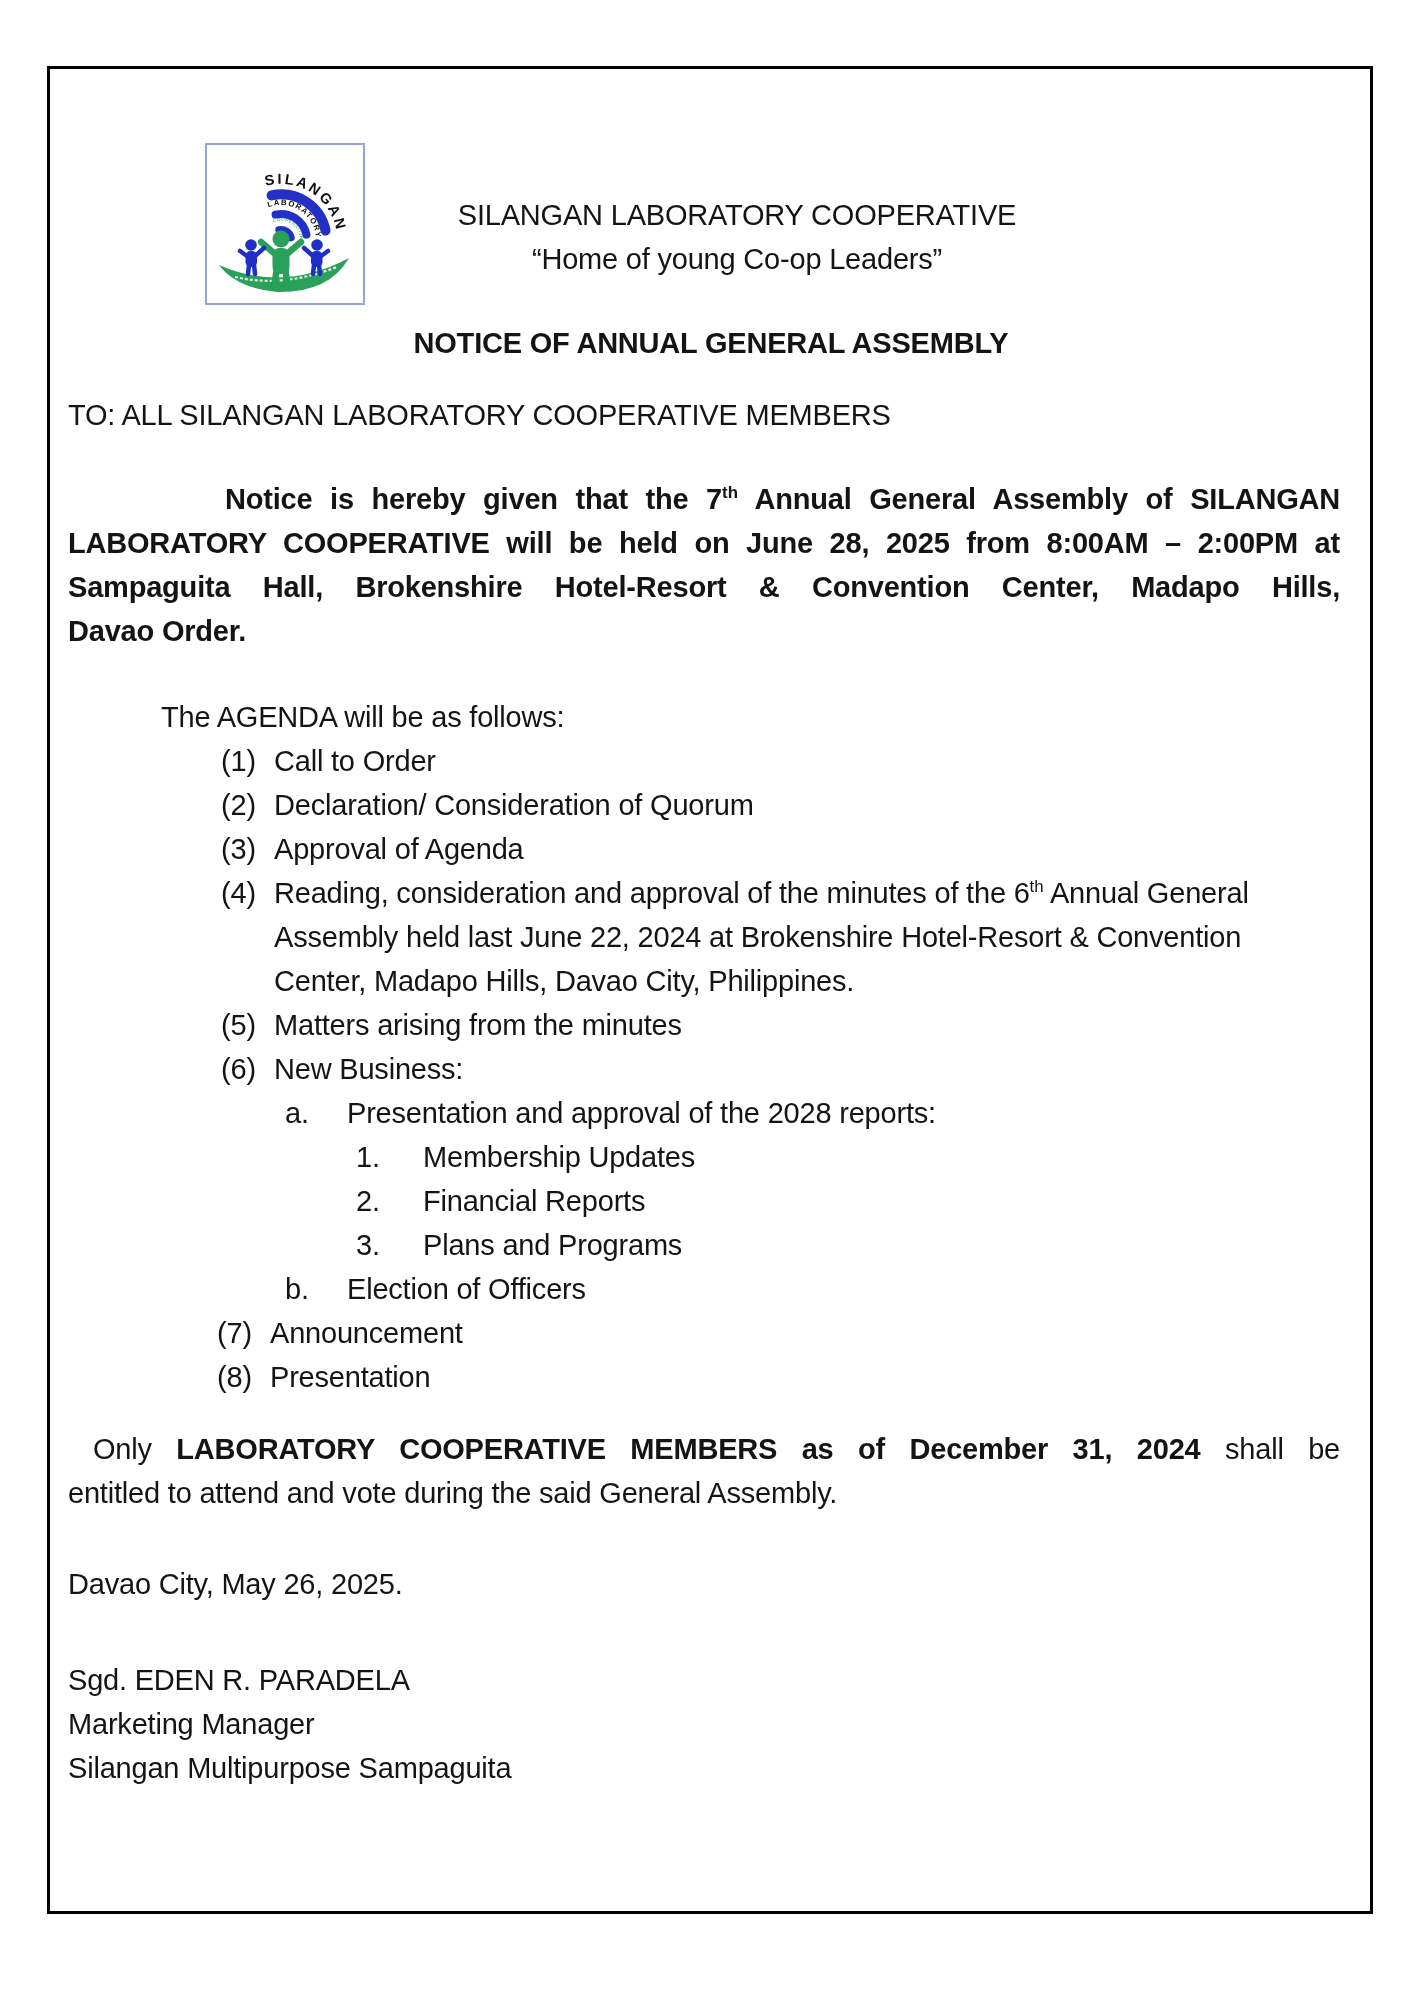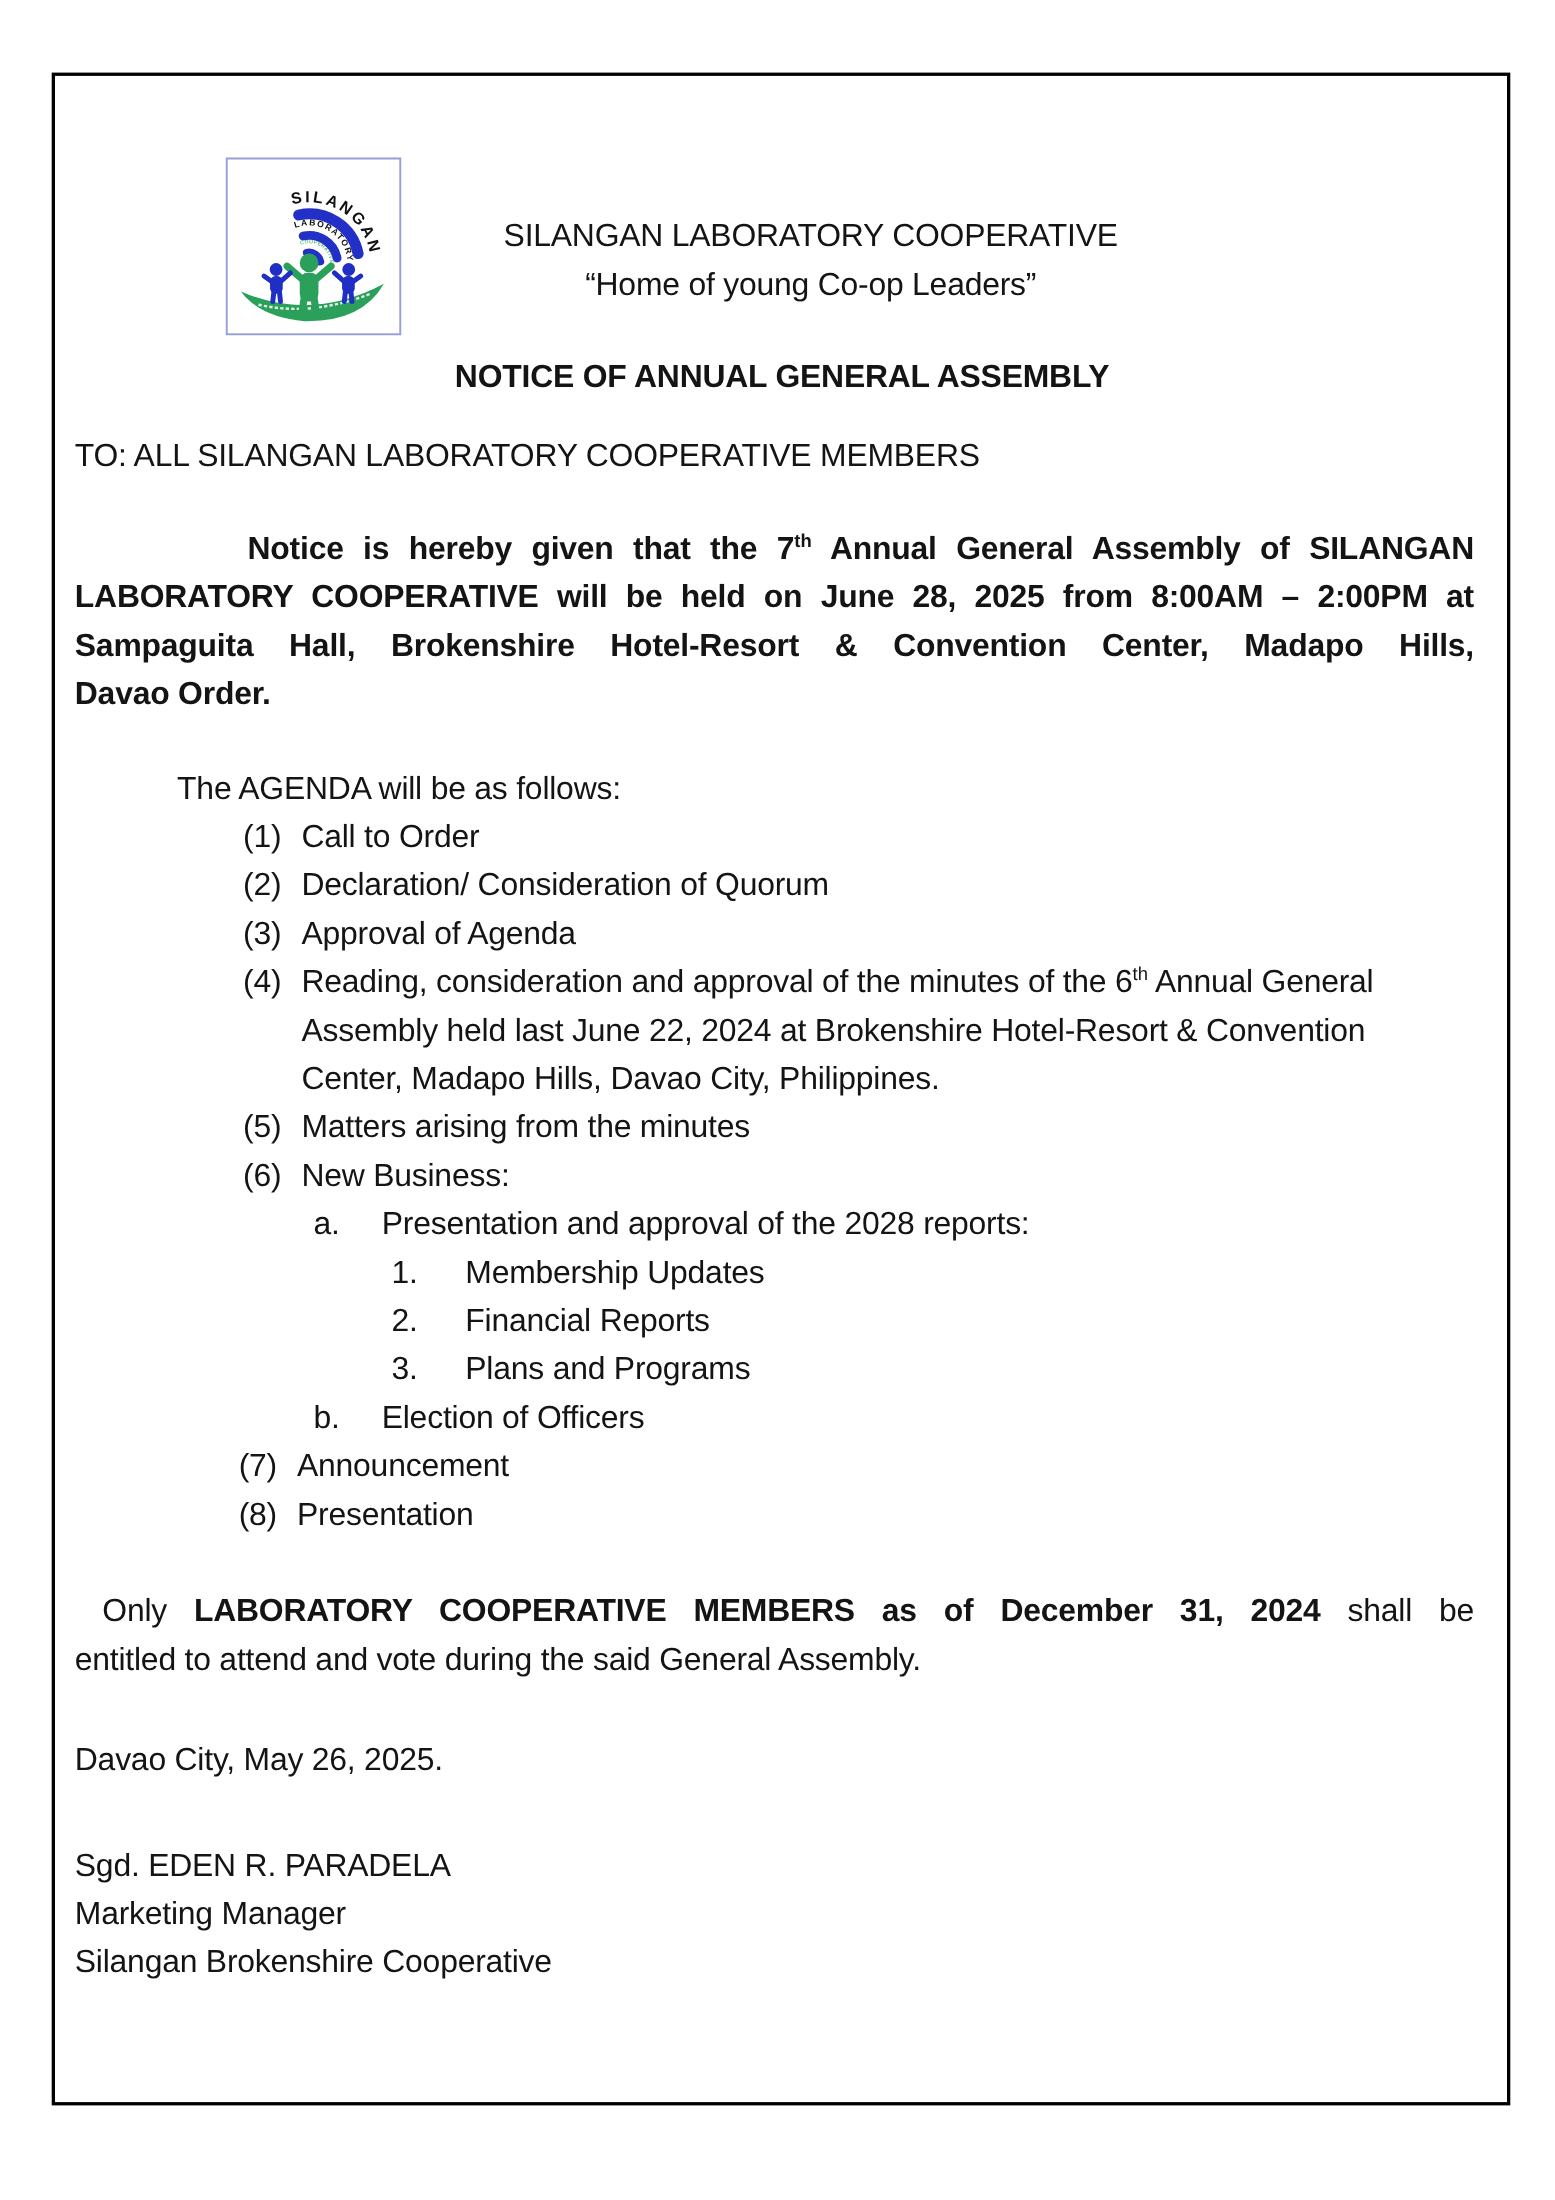--- a/index.html
+++ b/index.html
@@ -20,21 +20,21 @@
   .item{position:relative;padding-left:206px;}
   .item > .marker{position:absolute;left:153px;}
   .item.closing{padding-left:202px;}
   .item.closing > .marker{left:149px;}
   .sub{position:relative;padding-left:279px;}
   .sub > .marker{position:absolute;left:217px;}
   .rep{position:relative;padding-left:355px;}
   .rep > .marker{position:absolute;left:288px;}
   .item4-body{display:block;max-width:1010px;}
   sup{font-size:0.58em;line-height:0;vertical-align:super;letter-spacing:0;}
-  .eligibility{margin-top:44px;}
+  .eligibility{margin-top:28px;}
   .elig1{text-align:justify;text-align-last:justify;text-indent:25px;}
   .bold{font-weight:700;}
   .date-line{margin-top:47px;}
   .signature{margin-top:52px;}
 </style>
 </head>
 <body>
 
 <div class="page">
   <div class="frame">
@@ -174,18 +174,18 @@
       <div class="eligibility">
         <div class="elig1"><span>Only </span><span class="bold">LABORATORY COOPERATIVE MEMBERS as of December 31, 2024</span><span> shall be</span></div>
         <div>entitled to attend and vote during the said General Assembly.</div>
       </div>
 
       <div class="date-line">Davao City, May 26, 2025.</div>
 
       <div class="signature">
         <div>Sgd. EDEN R. PARADELA</div>
         <div>Marketing Manager</div>
-        <div>Silangan Brokenshire Cooperative</div>
+        <div>Silangan Multipurpose Sampaguita</div>
       </div>
 
     </div>
   </div>
 </div>
 
 </body></html>

